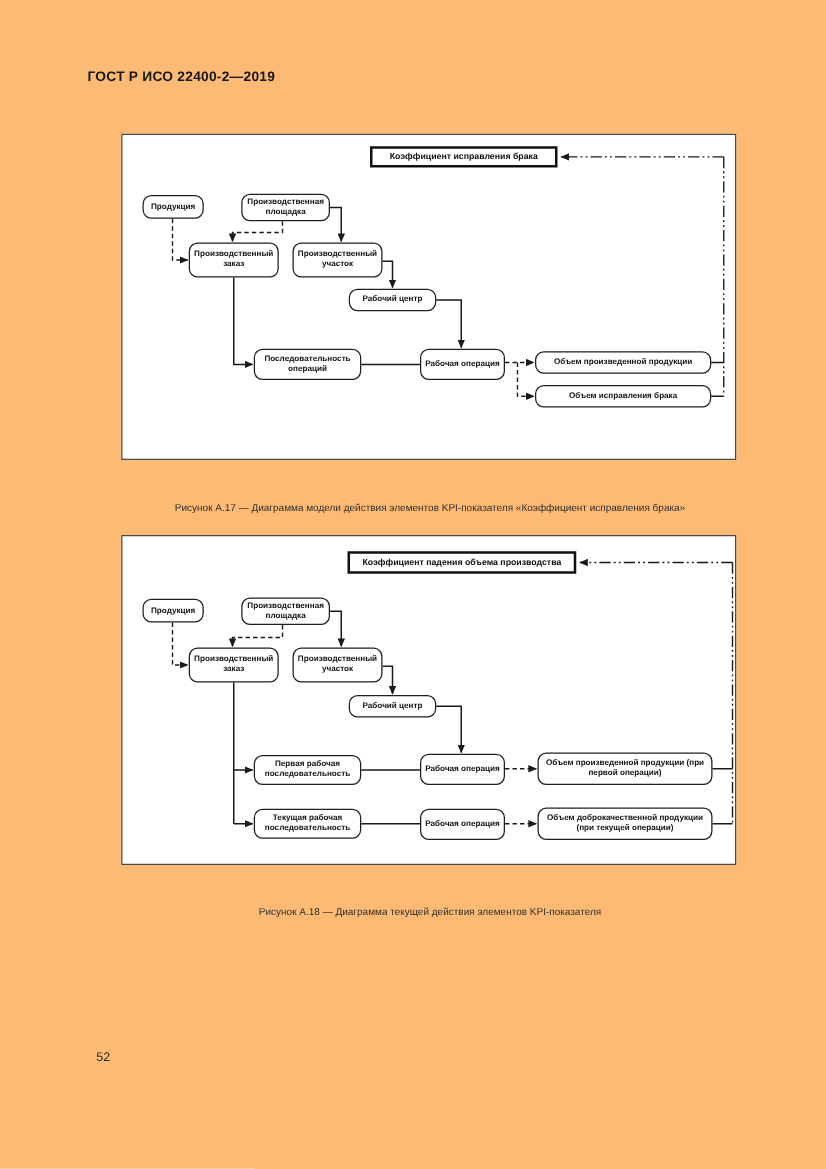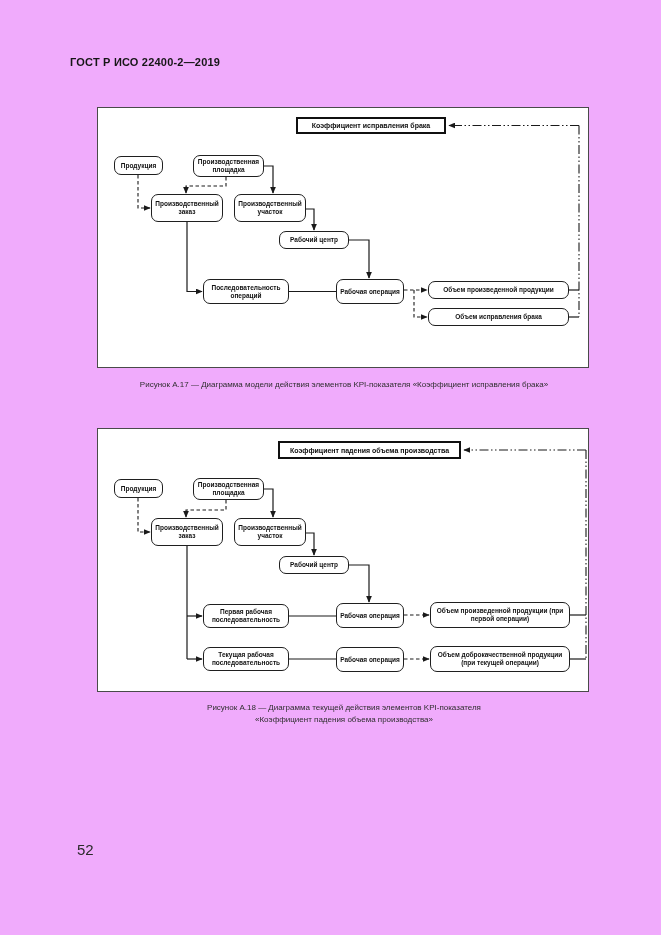--- a/index.html
+++ b/index.html
@@ -1,17 +1,17 @@
 <!DOCTYPE html>
 <html><head>
 <meta charset="utf-8">
 <style>
   html,body { margin:0; padding:0; background:#e8e8e8; }
   .page {
-    position:relative; width:661px; height:935px; background:#f0abfc;
+    position:relative; width:661px; height:935px; background:#fdba74;
     font-family:"Liberation Sans", sans-serif; color:#1a1a1a; overflow:hidden;
     margin:0 auto;
   }
   .doc-header {
     position:absolute; left:70px; top:56px;
     font-size:11px; font-weight:bold; letter-spacing:.2px; color:#161616;
   }
   .frame {
     position:absolute; border:1px solid #4a4a4a; background:#fff; box-sizing:border-box;
   }
@@ -24,25 +24,25 @@
     padding:1px 2px;
   }
   .kpi-title {
     position:absolute; box-sizing:border-box;
     border:2px solid #101010; background:#fff;
     display:flex; align-items:center; justify-content:center; text-align:center;
     font-size:7px; font-weight:bold; color:#0d0d0d;
   }
   .caption {
     position:absolute; left:64px; width:560px; text-align:center;
-    font-size:8px; color:#2e2e2e; line-height:12px;
+    font-size:8px; color:#2e2e2e; line-height:12px;margin-top:22px;
   }
   .caption.nowrap { white-space:nowrap; }
   .page-number {
-    position:absolute; left:77px; top:841px; font-size:15px; color:#2a2a2a;
+    position:absolute; left:77px; top:841px; font-size:10px; color:#2a2a2a;
   }
 </style>
 </head>
 <body>
 
 <div class="page">
 
   <svg width="0" height="0" style="position:absolute">
     <defs>
       <marker id="arh" markerWidth="7" markerHeight="6" refX="6.3" refY="3" orient="auto" markerUnits="userSpaceOnUse">
@@ -137,18 +137,17 @@
     <div class="node" style="left:105px; top:175px; width:86px; height:24px;">Первая рабочая последовательность</div>
     <div class="node" style="left:238px; top:174px; width:68px; height:25px;">Рабочая операция</div>
     <div class="node" style="left:332px; top:173px; width:140px; height:26px;">Объем произведенной продукции (при первой операции)</div>
     <div class="node" style="left:105px; top:218px; width:86px; height:24px;">Текущая рабочая последовательность</div>
     <div class="node" style="left:238px; top:218px; width:68px; height:25px;">Рабочая операция</div>
     <div class="node" style="left:332px; top:217px; width:140px; height:26px;">Объем доброкачественной продукции (при текущей операции)</div>
   </div>
 
   <div class="caption" style="top:702px;">
     <div>Рисунок А.18 — Диаграмма текущей действия элементов KPI-показателя</div>
-    <div>«Коэффициент падения объема производства»</div>
   </div>
 
   <div class="page-number">52</div>
 
 </div>
 
 </body></html>

